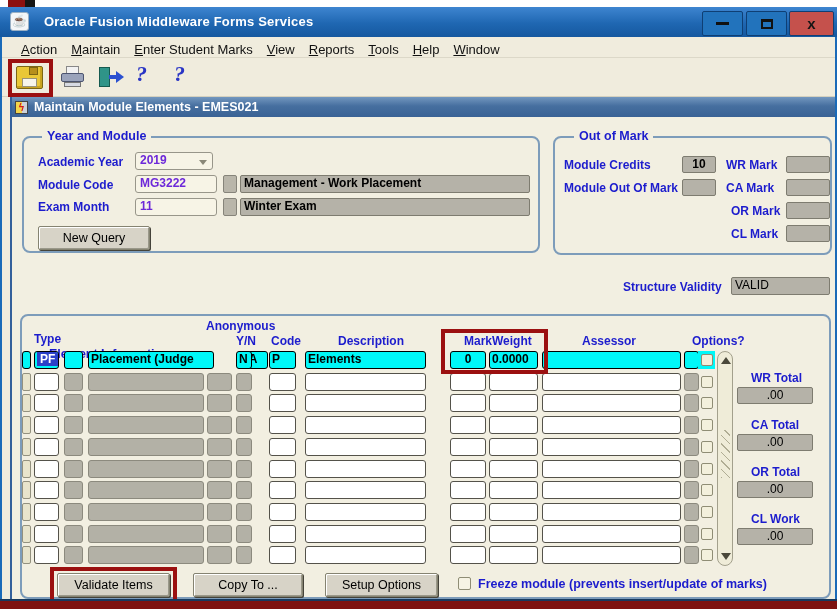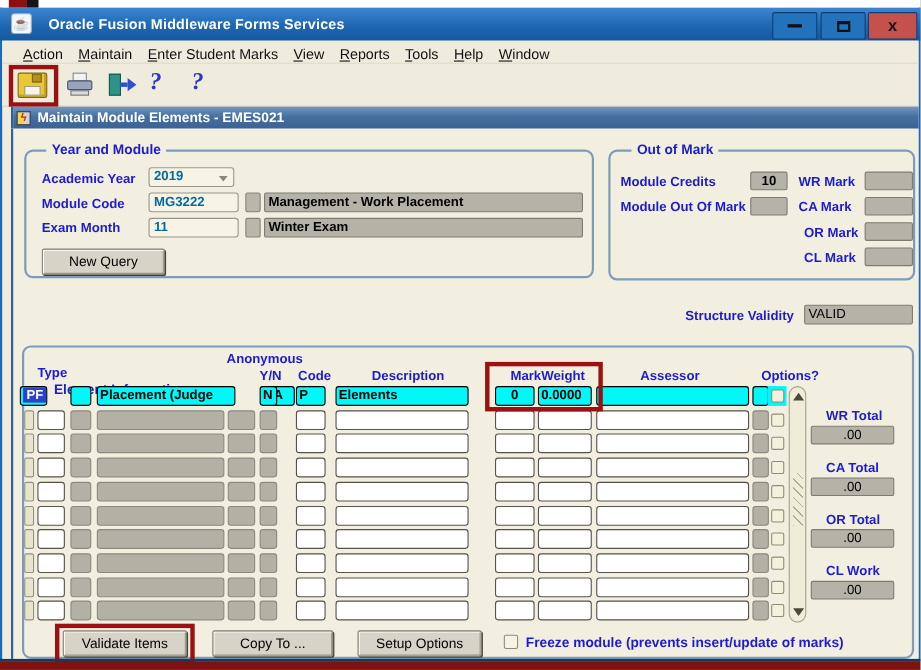--- a/index.html
+++ b/index.html
@@ -73,21 +73,21 @@
             border-left:2px solid #33609b; }
 
   .groupbox { border:2px solid #7d9cba; border-radius:8px; }
   .legend { color:#1c1ccd; font-weight:bold; font-size:12.5px; background:#f2efe1;
             padding:0 5px; white-space:nowrap; }
   .lbl { color:#1c1ccd; font-weight:bold; font-size:12px; white-space:nowrap; }
   .fld-gray { background:#b5b2a8; border:1px solid #7e7c70; border-radius:2px; font-size:12px;
               color:#000; padding:0 3px; line-height:15px; overflow:hidden; white-space:nowrap; }
   .fld-gray.bold { font-weight:bold; }
   .fld-gray.center { text-align:center; }
-  .fld-cream { background:#f7f4e6; border:1px solid #98968a; border-radius:3px; color:#0369a1;
+  .fld-cream { background:#f7f4e6; border:1px solid #98968a; border-radius:3px; color:#6d28d9;
                font-weight:bold; font-size:12px; padding:0 4px; line-height:15px; }
   .lov-btn { background:#b9b6aa; border:1px solid #86847a; border-radius:2px; }
   .dd-arrow { position:absolute; right:5px; top:7px; width:0; height:0;
               border-left:4px solid transparent; border-right:4px solid transparent;
               border-top:5px solid #8a8878; }
   .btn3d { background:#d7d3c7; border:1px solid #858371; border-radius:2px;
            box-shadow:inset 1px 1px 0 #ffffff, inset -1px -1px 0 #9a988a, 1px 1px 0 #45433a;
            font-size:12.5px; color:#000; display:flex; align-items:center; justify-content:center;
            white-space:nowrap; }
 
@@ -229,21 +229,21 @@
   <span class="abs hdr" style="left:236px; top:334px;">Y/N</span>
   <span class="abs hdr" style="left:271px; top:334px;">Code</span>
   <span class="abs hdr" style="left:338px; top:334px;">Description</span>
   <span class="abs hdr" style="left:452px; top:334px;margin-left:12px;">Mark</span>
   <span class="abs hdr" style="left:492px; top:334px;">Weight</span>
   <span class="abs hdr" style="left:582px; top:334px;">Assessor</span>
   <span class="abs hdr" style="left:692px; top:334px;">Options?</span>
 
   <div id="grid">
       <div class="cell sel" style="left: 22px; top: 351px; width: 9px;"></div>
-      <div class="cell sel" style="left: 18px; top: 351px; width: 25px;"><span class="selhl">PF</span></div>
+      <div class="cell sel" style="left: 34px; top: 351px; width: 25px;"><span class="selhl">PF</span></div>
       <div class="cell sel" style="left: 64px; top: 351px; width: 19px;"></div>
       <div class="cell sel" style="left: 88px; top: 351px; width: 126px;">Placement (Judge</div>
       <div class="cell sel" style="left: 207px; top: 351px; width: 31px; margin-left: 30px;">CA</div>
       <div class="cell sel" style="left: 236px; top: 351px; width: 16px;">N</div>
       <div class="cell sel" style="left: 269px; top: 351px; width: 27px;">P</div>
       <div class="cell sel" style="left: 305px; top: 351px; width: 121px;">Elements</div>
       <div class="cell sel" style="left: 450px; top: 351px; width: 36px; text-align: center;">0</div>
       <div class="cell sel" style="left: 489px; top: 351px; width: 49px;">0.0000</div>
       <div class="cell sel" style="left: 542px; top: 351px; width: 139px;"></div>
       <div class="cell sel" style="left: 684px; top: 351px; width: 15px;"></div>

